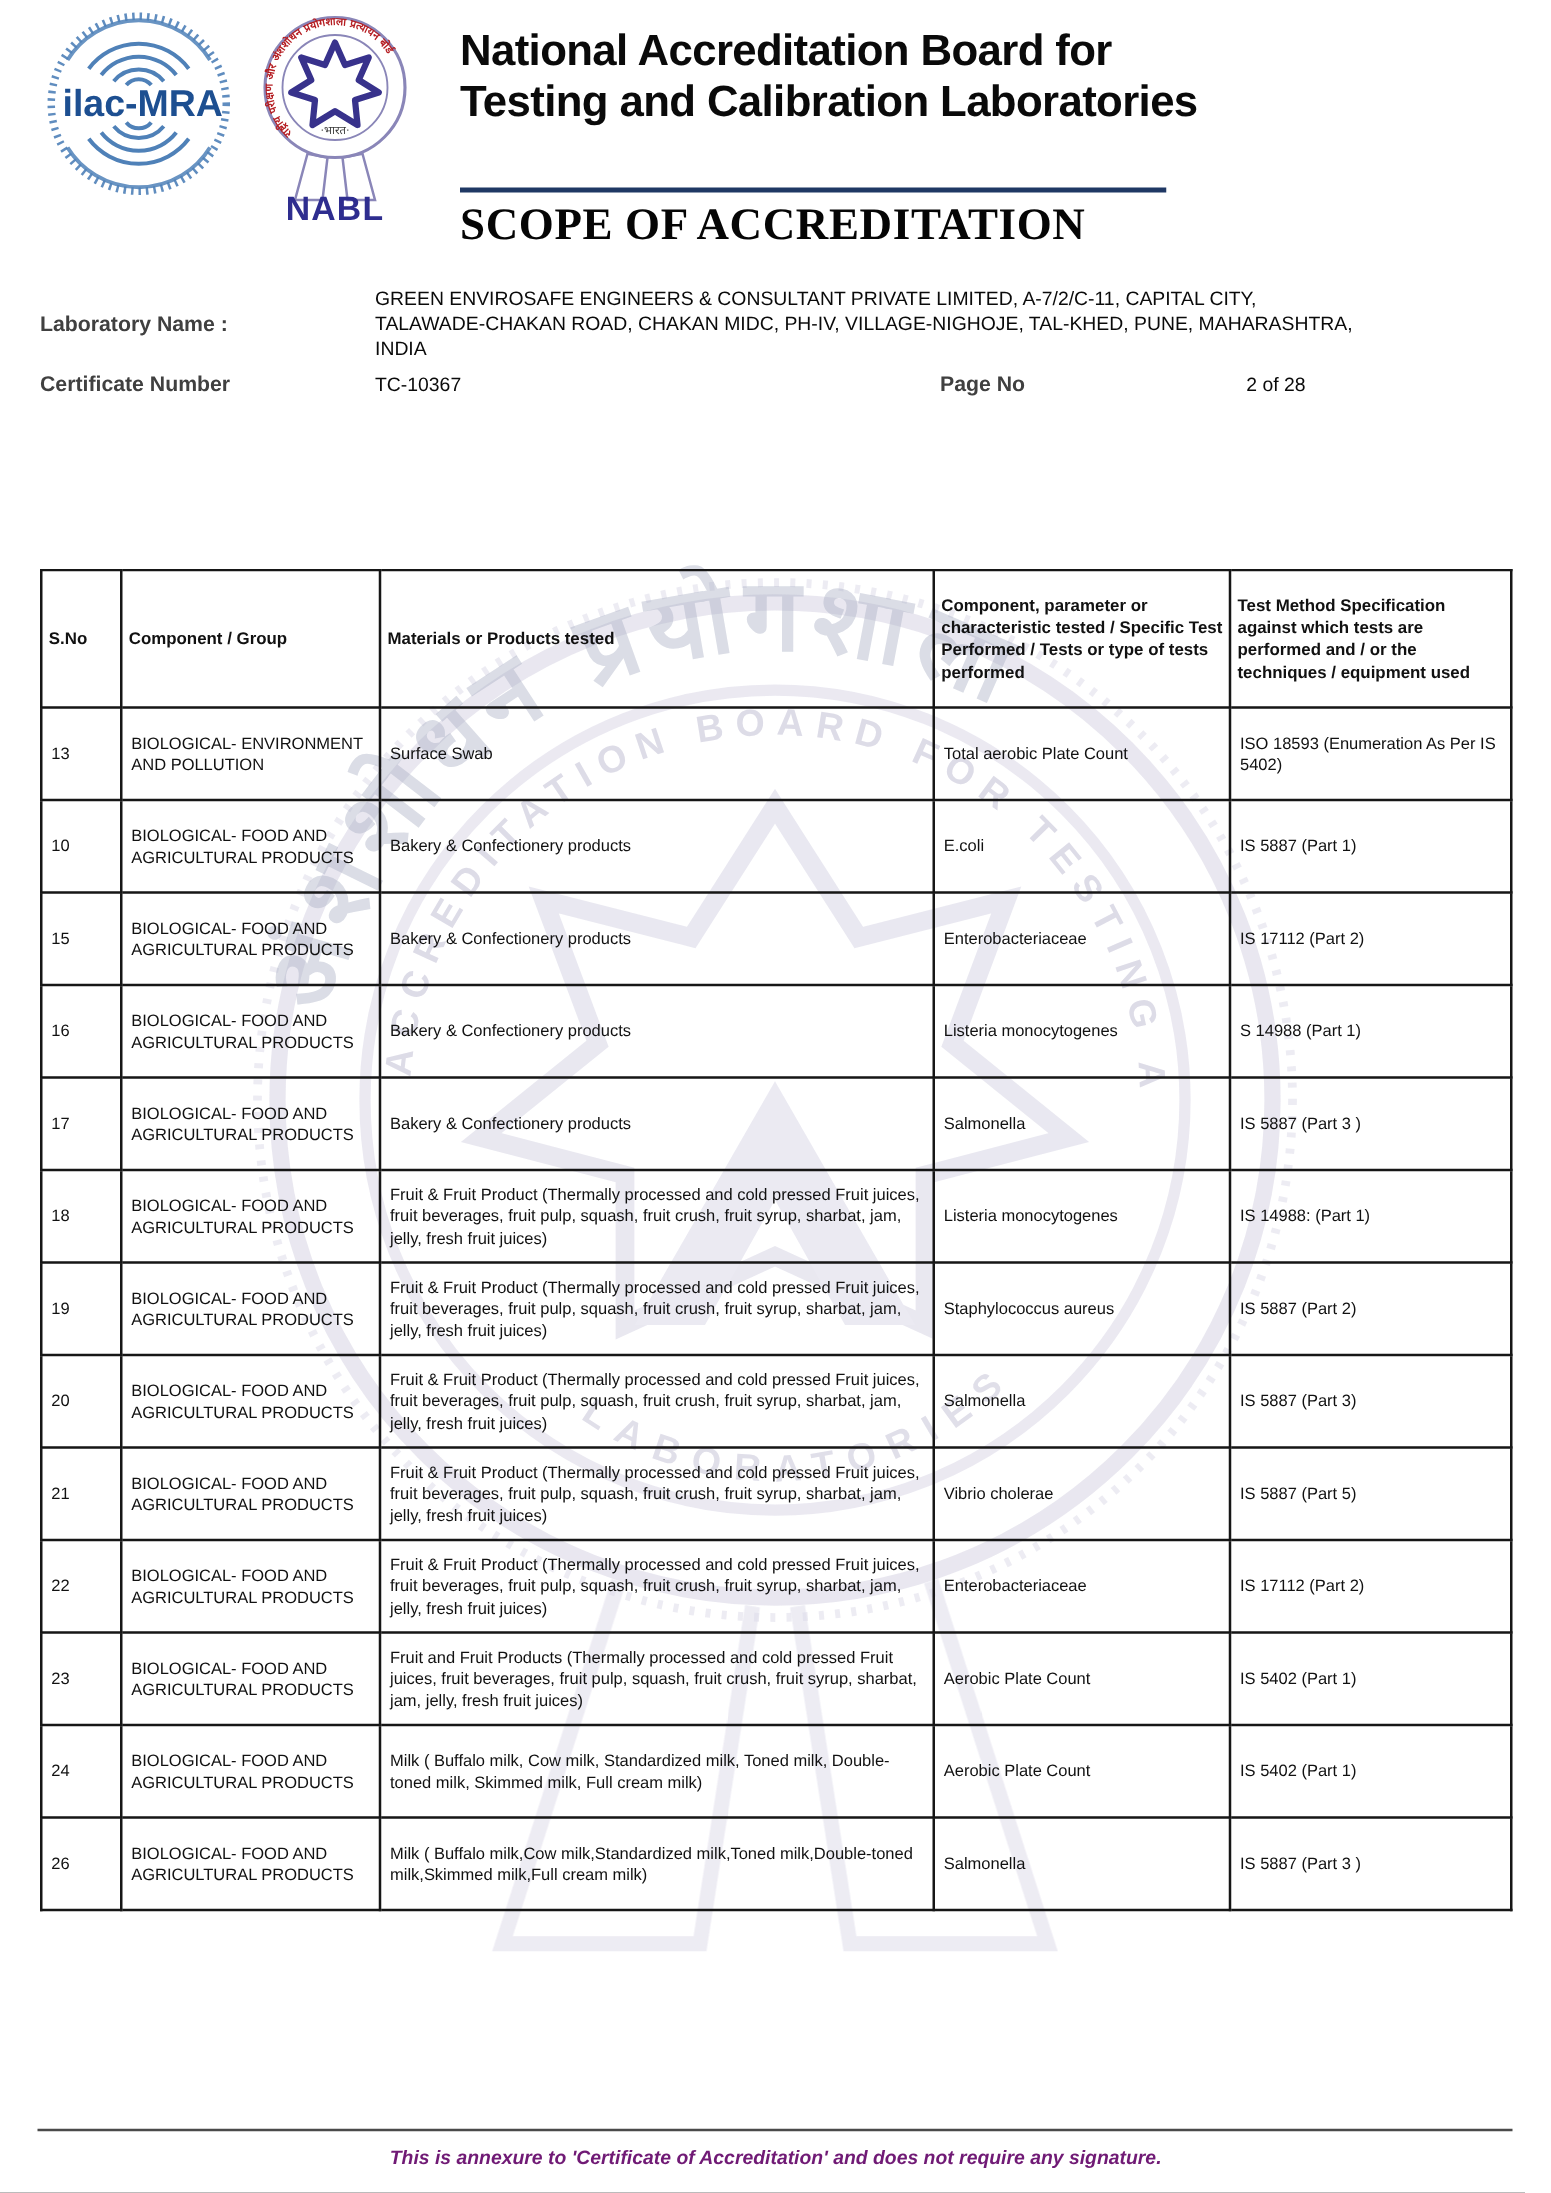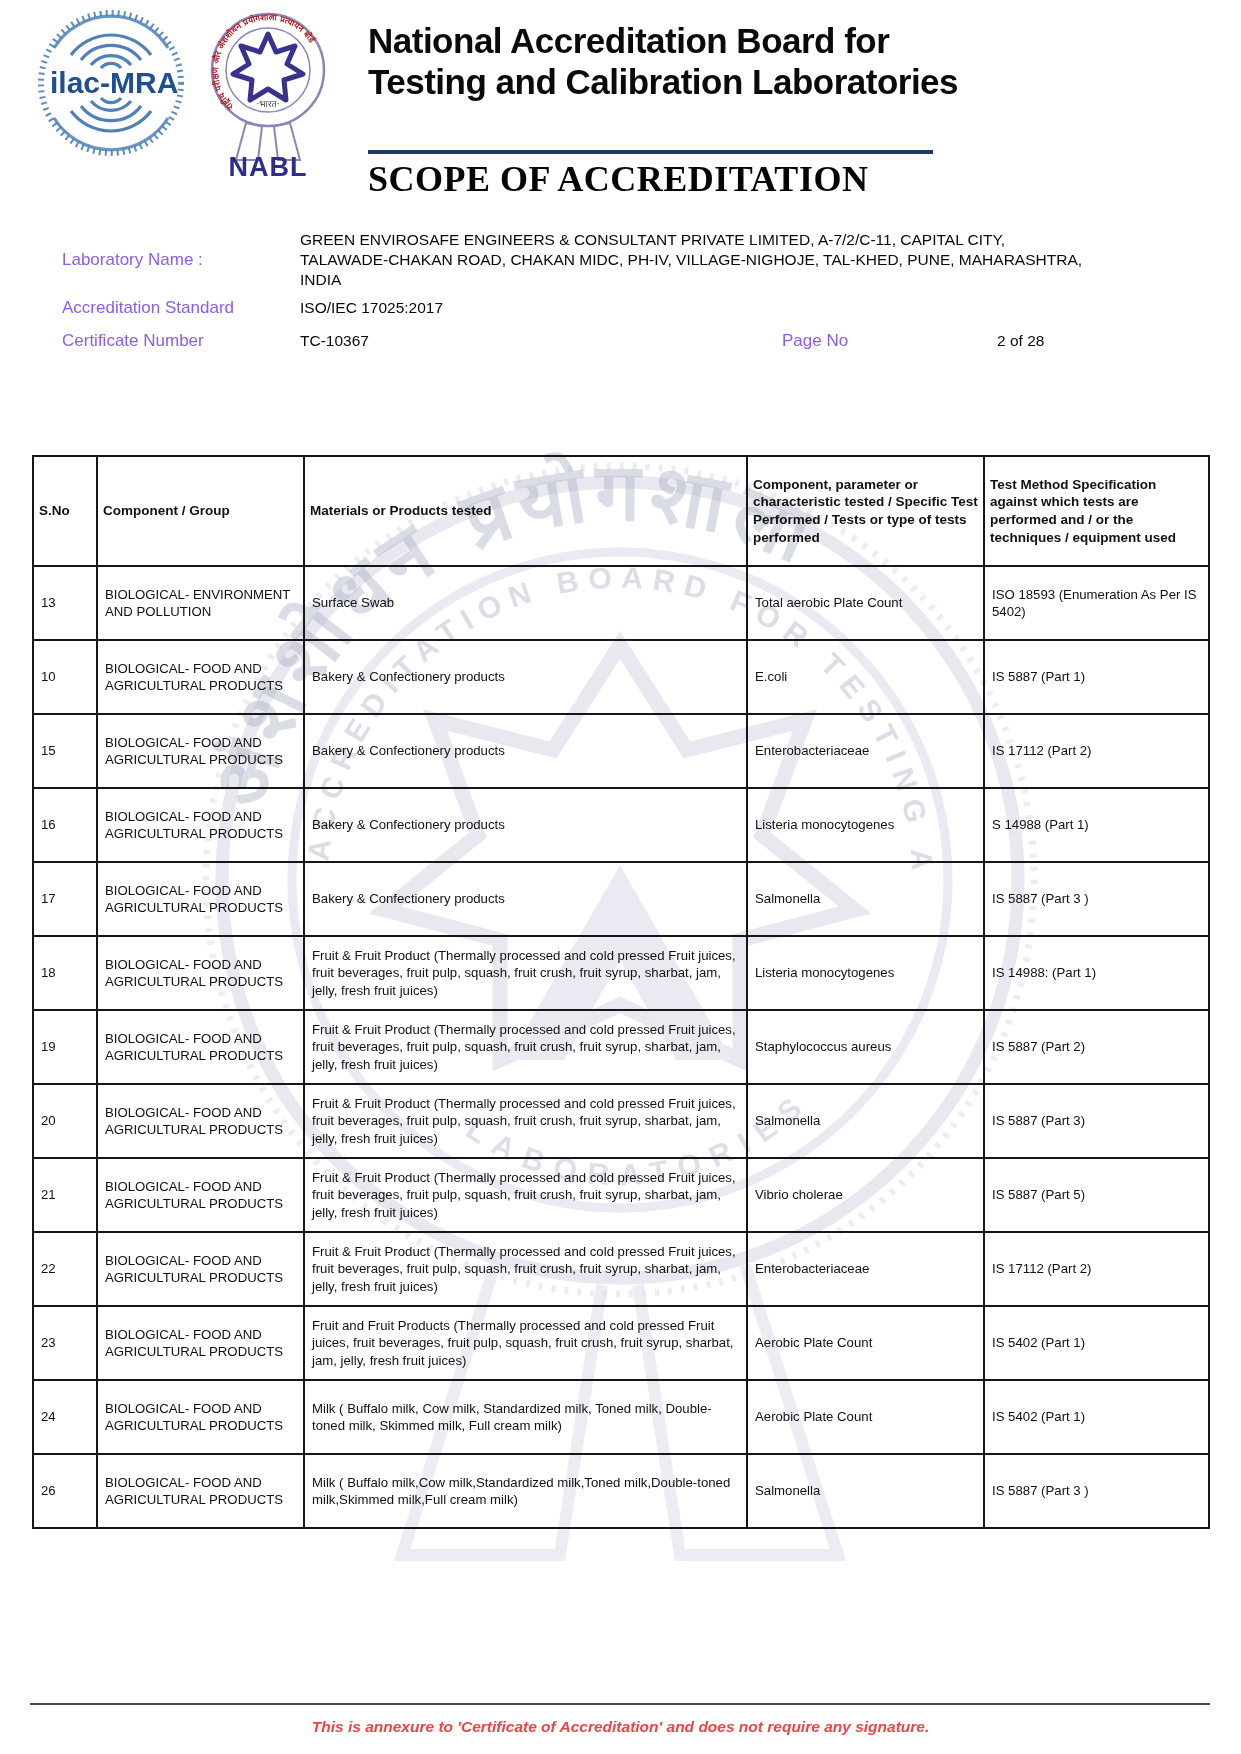--- a/index.html
+++ b/index.html
@@ -11,32 +11,32 @@
   .ilac-logo{position:absolute;left:36px;top:8px;}
   .nabl-logo{position:absolute;left:206px;top:8px;}
   .org-title{position:absolute;left:368px;top:20px;font-weight:bold;font-size:35px;line-height:1.18;color:#0a0a0a;letter-spacing:-0.5px;}
   .scope-rule{position:absolute;left:368px;top:150px;width:565px;height:4px;background:#1f3864;}
   .scope-title{position:absolute;left:368px;top:158px;width:565px;
     font-family:"Liberation Serif",serif;font-weight:bold;font-size:36px;letter-spacing:0.5px;color:#050505;}
   
   .info{position:absolute;left:32px;top:230px;width:1180px;z-index:2;}
   .info-row{display:grid;grid-template-columns:268px 452px 245px 1fr;margin-bottom:13px;align-items:baseline;}
   .info-row.center{align-items:center;margin-bottom:9px;}
-  .info-label{font-weight:normal;font-size:17px;color:#8b5cf6;margin-left:30px;}
+  .info-label{font-weight:bold;font-size:17px;color:#404040;}
   .info-value{font-size:15.5px;color:#0a0a0a;line-height:1.28;}
   .lab-name-value{grid-column:2/5;max-width:792px;}
   
   .scope-table{position:absolute;left:32px;top:455px;width:1176px;border-collapse:collapse;z-index:1;background:transparent;table-layout:fixed;}
   .scope-table th,.scope-table td{border:2px solid #161616;background:transparent;}
   .scope-table th{font-size:13.5px;font-weight:bold;text-align:left;vertical-align:middle;padding:4px 5px;line-height:1.3;height:100px;}
   .scope-table td{font-size:13.2px;vertical-align:middle;padding:4px 7px;line-height:1.32;height:64px;word-wrap:break-word;}
   
   .footer-rule{position:absolute;left:30px;top:1703px;width:1180px;height:2px;background:#4a4a4a;z-index:2;}
   .footer-note{position:absolute;left:0;top:1718px;width:100%;text-align:center;
-    font-size:15.5px;font-weight:bold;font-style:italic;color:#ef4444;z-index:2;}
+    font-size:15.5px;font-weight:bold;font-style:italic;color:#701a75;z-index:2;}
   
   .watermark{position:absolute;left:140px;top:420px;z-index:0;pointer-events:none;}
 </style>
 </head>
 <body>
 
 <div class="page">
 
   <svg class="watermark" width="960" height="1200" viewBox="0 0 960 1200" aria-hidden="true">
     <defs>
@@ -115,24 +115,20 @@
   </div>
   <div class="scope-rule"></div>
   <div class="scope-title">SCOPE OF ACCREDITATION</div>
 
   <div class="info">
     <div class="info-row center">
       <div class="info-label">Laboratory Name :</div>
       <div class="info-value lab-name-value">GREEN ENVIROSAFE ENGINEERS &amp; CONSULTANT PRIVATE LIMITED, A-7/2/C-11, CAPITAL CITY, TALAWADE-CHAKAN ROAD, CHAKAN MIDC, PH-IV, VILLAGE-NIGHOJE, TAL-KHED, PUNE, MAHARASHTRA, INDIA</div>
     </div>
     <div class="info-row">
-      <div class="info-label">Accreditation Standard</div>
-      <div class="info-value">ISO/IEC 17025:2017</div>
-    </div>
-    <div class="info-row">
       <div class="info-label">Certificate Number</div>
       <div class="info-value">TC-10367</div>
       <div class="info-label">Page No</div>
       <div class="info-value">2 of 28</div>
     </div>
   </div>
 
   <table class="scope-table">
     <colgroup>
       <col style="width:64px">

